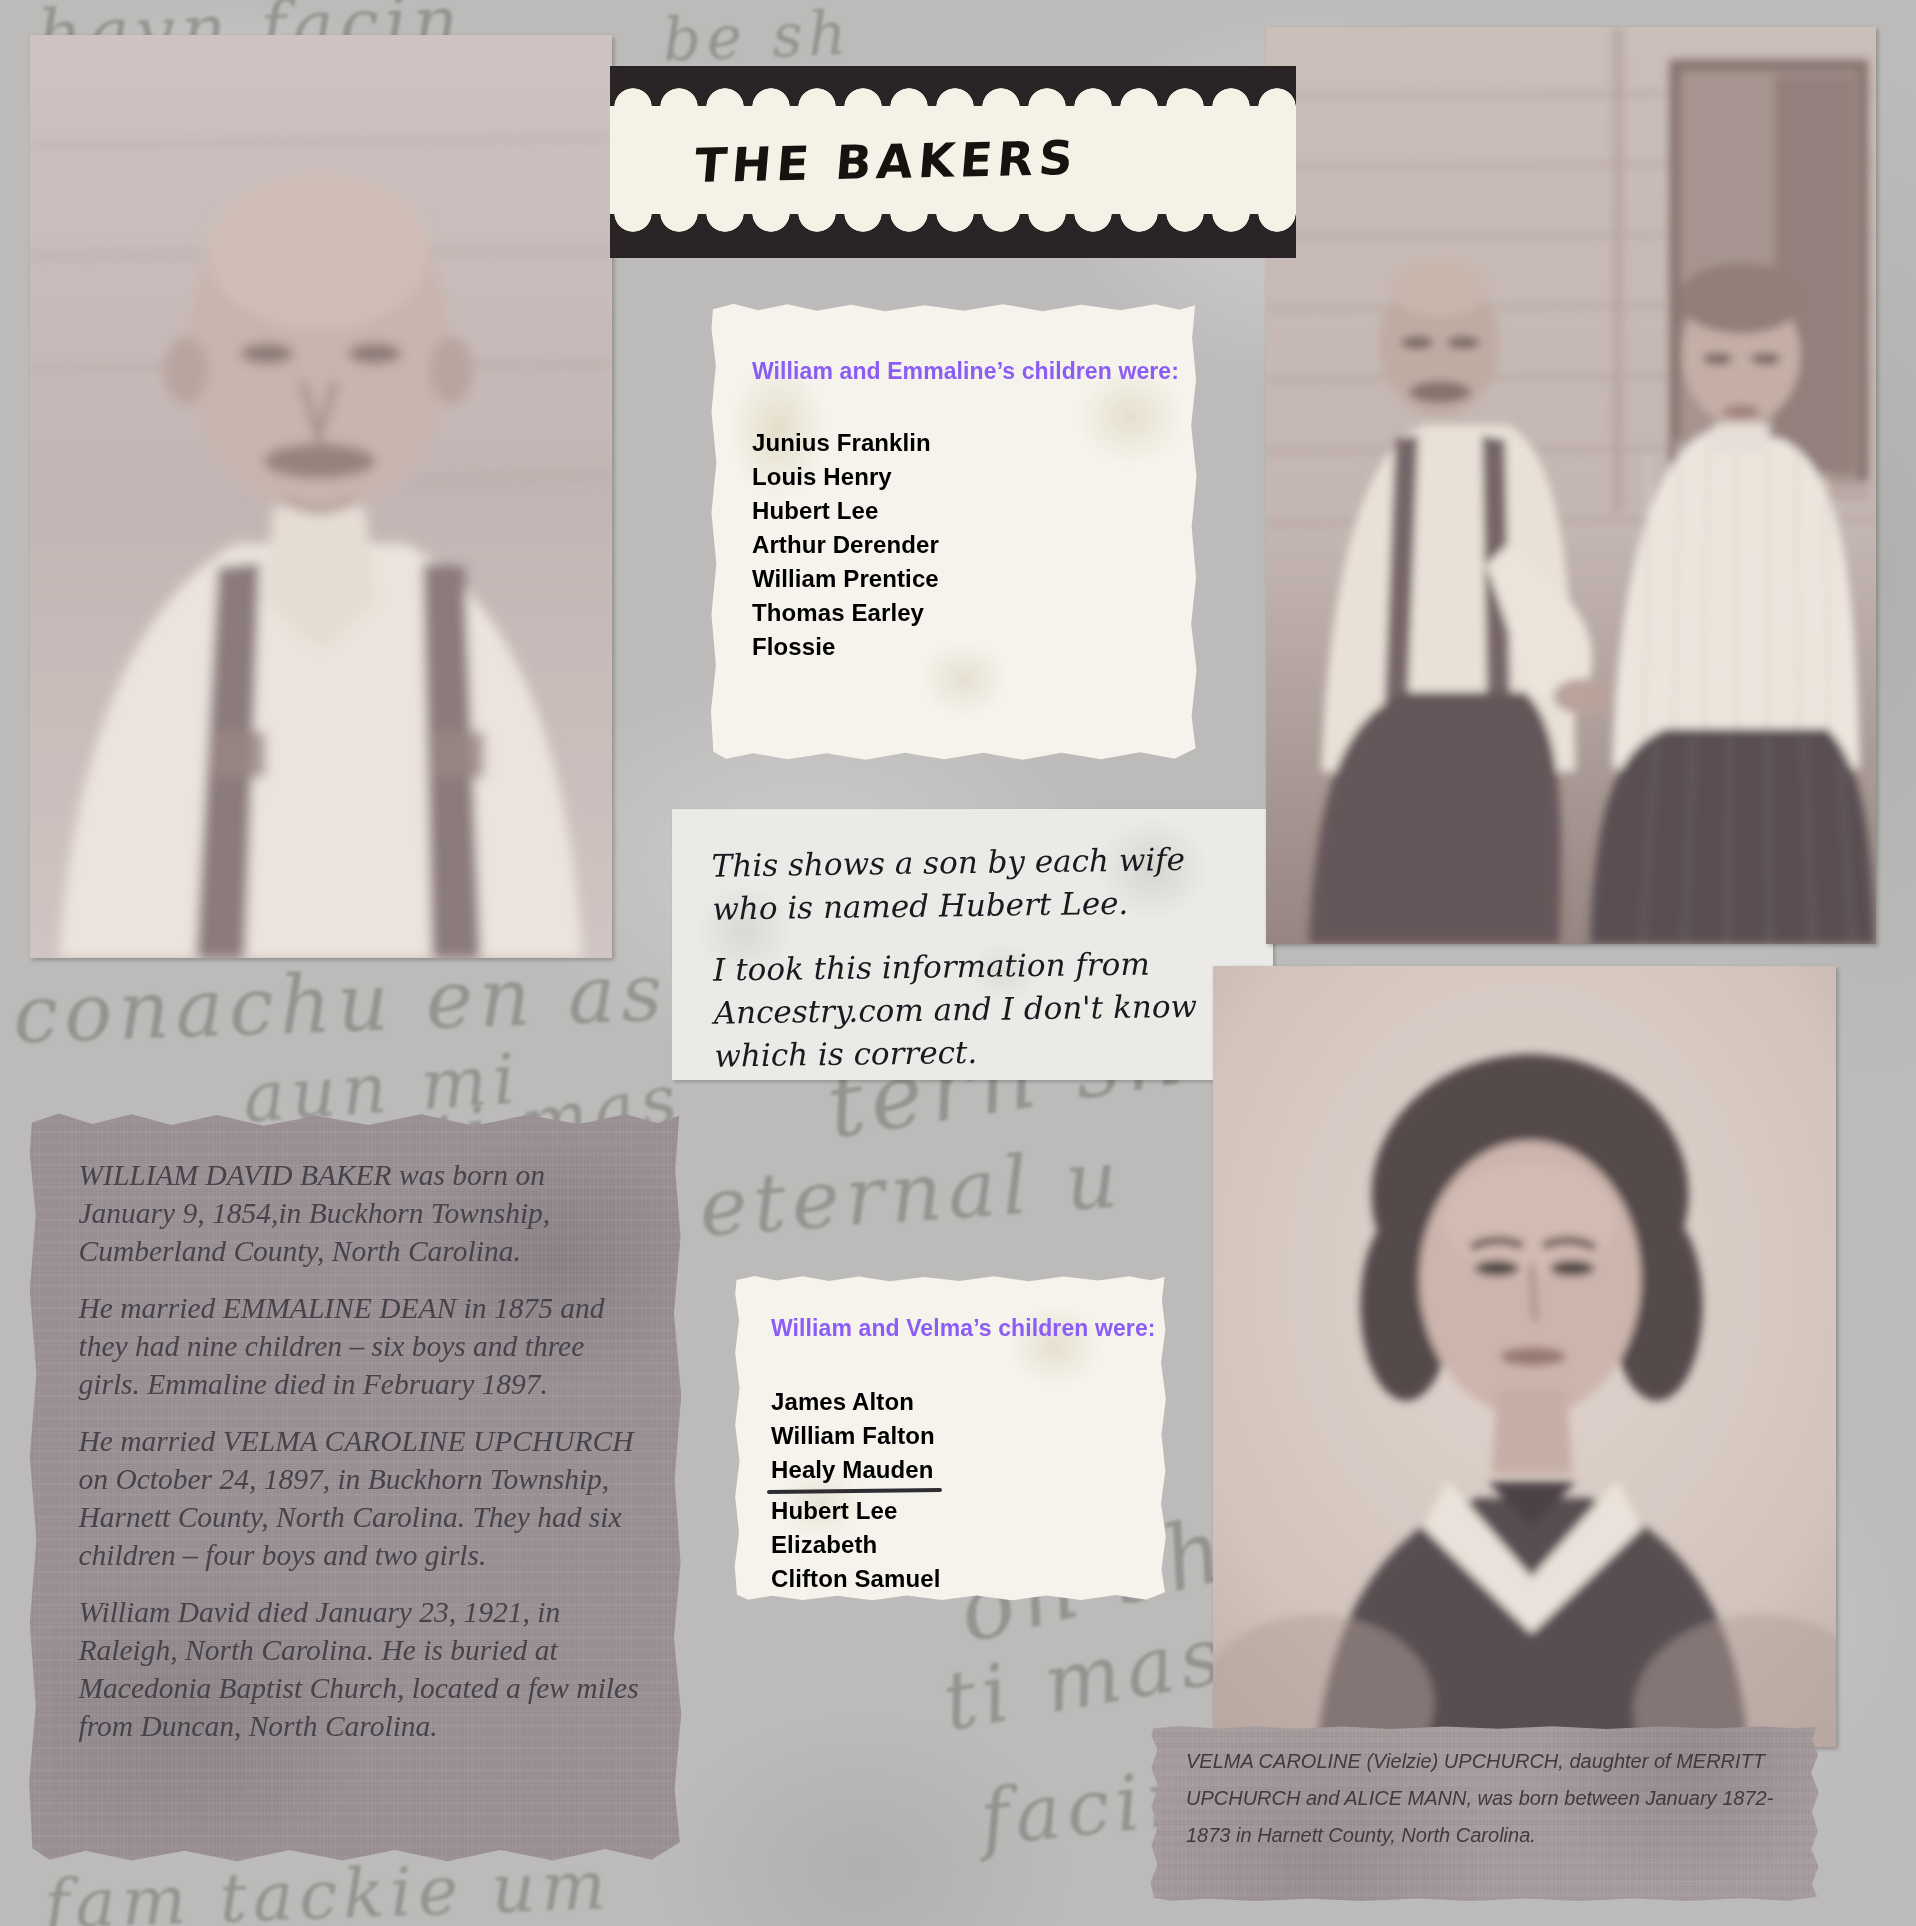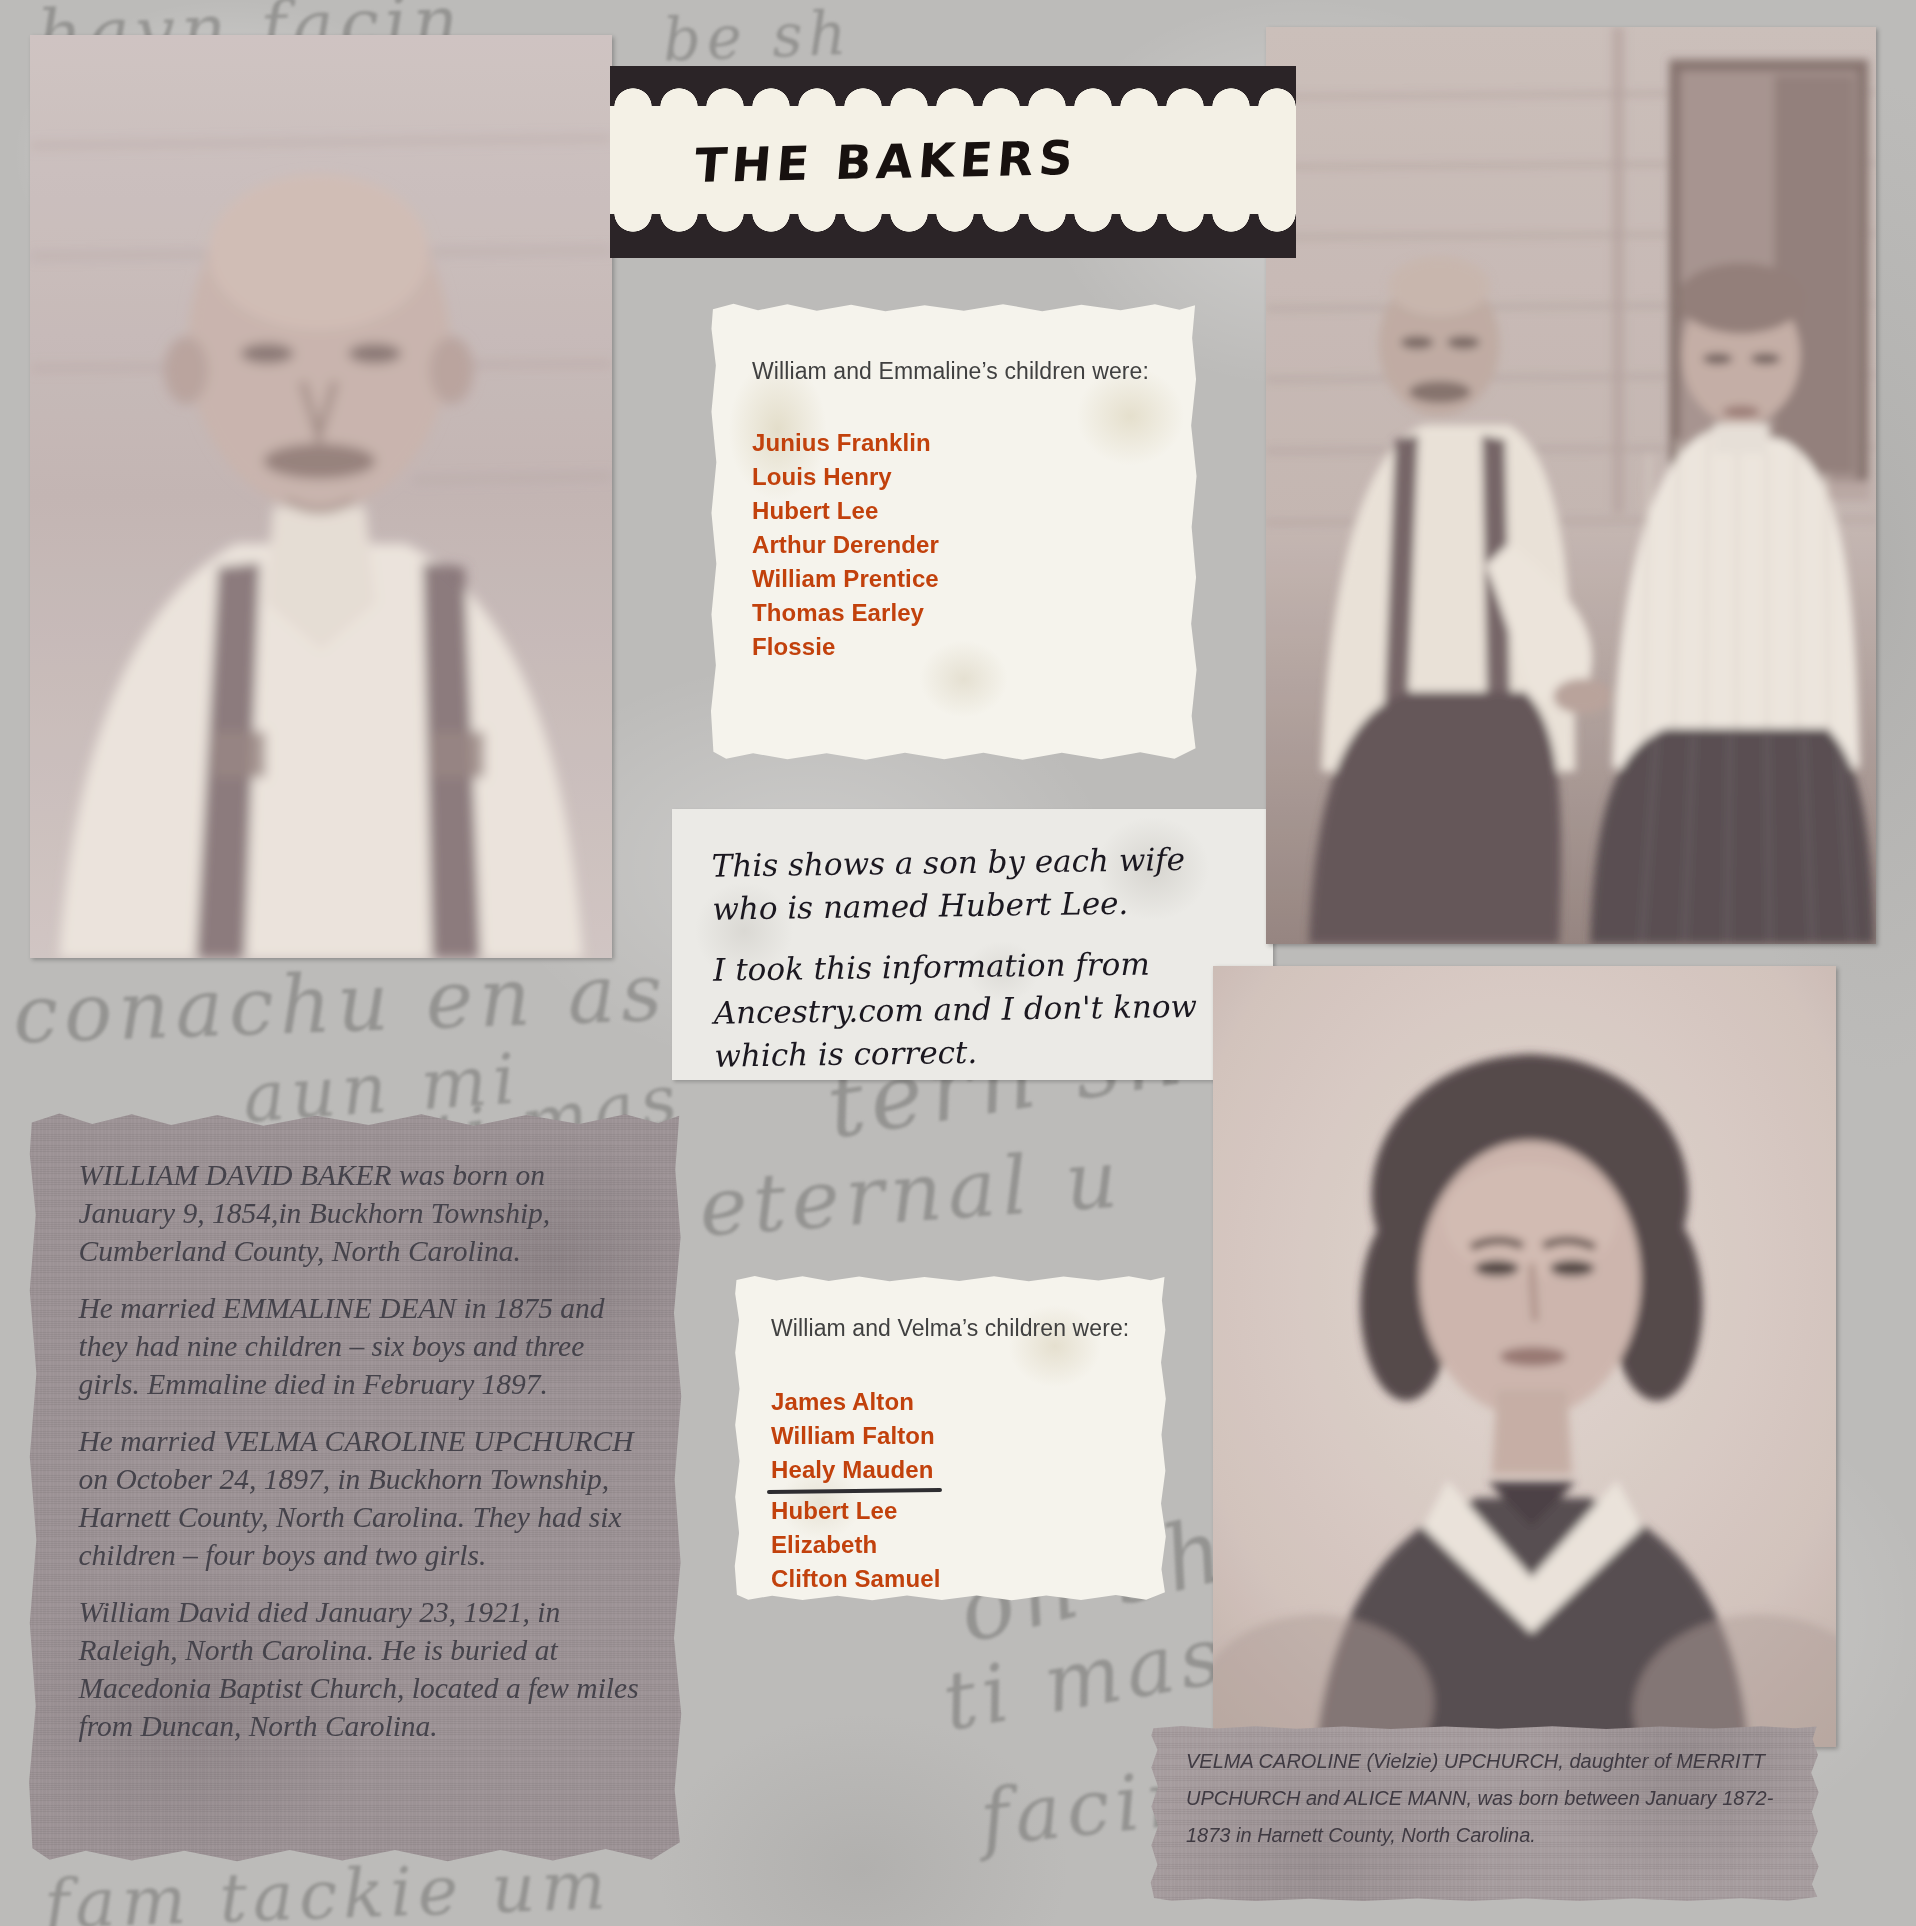--- a/index.html
+++ b/index.html
@@ -89,29 +89,29 @@
   }
   .paper-velma{left:733px;top:1274px;width:435px;height:328px;}
   .paper-velma::before{
     content:"";position:absolute;inset:0;pointer-events:none;
     background:
       radial-gradient(66px 59px at 74% 22%, rgba(210,200,172,.45), transparent 70%),
       radial-gradient(59px 52px at 20% 70%, rgba(205,196,170,.35), transparent 70%);
   }
   .list-header{
     position:relative;
-    font-size:23px;font-weight:400;color:#404040;
+    font-size:23px;font-weight:700;color:#8b5cf6;
     white-space:nowrap;letter-spacing:0.1px;
   }
   .paper-emmaline .list-header{margin:57px 0 41px 43px;}
   .paper-velma .list-header{margin:41px 0 43px 38px;}
   .name-list{position:relative;list-style:none;margin:0;padding:0 0 0 43px;}
   .paper-velma .name-list{padding-left:38px;}
   .name-list li{
-    font-size:24px;font-weight:700;color:#c2410c;
+    font-size:24px;font-weight:700;color:#000000;
     line-height:34px;letter-spacing:0.1px;
   }
   li.underlined::after{
     content:"";display:block;width:175px;height:4.4px;
     background:#2e2d31;border-radius:2.2px;
     margin:2.2px 0 0.7px -4.4px;transform:rotate(-0.6deg);
   }
   
   .note{
     position:absolute;left:672px;top:809px;width:601px;height:271px;

